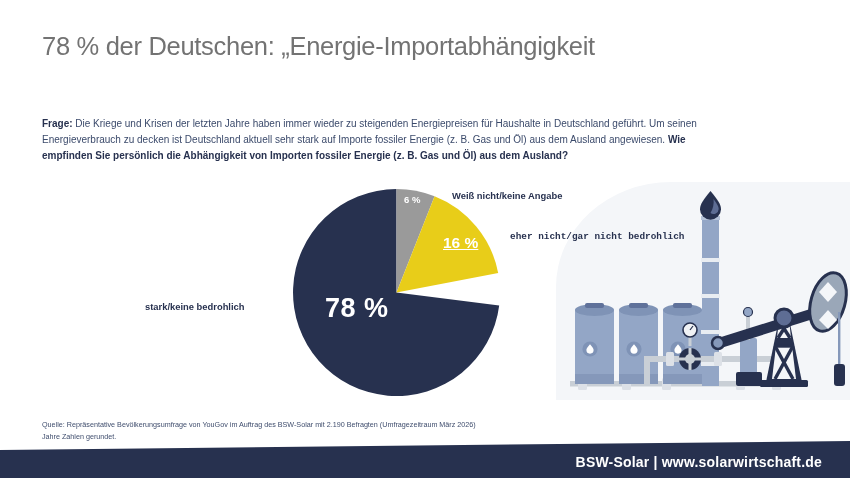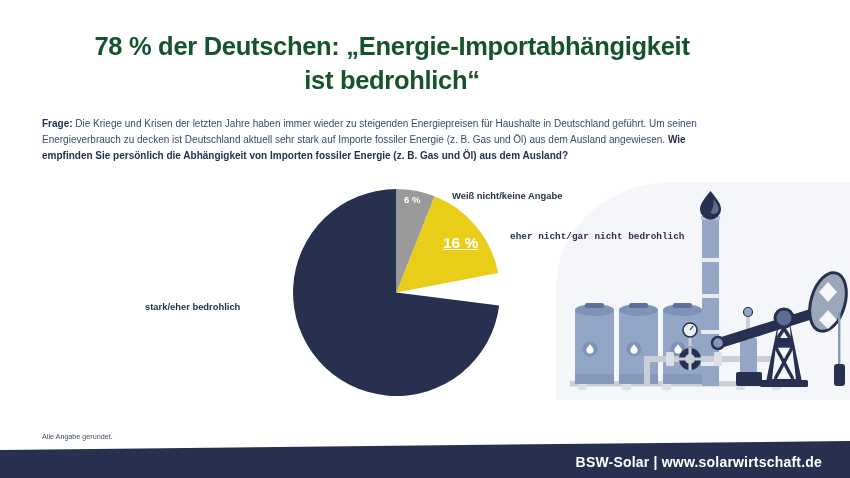--- a/index.html
+++ b/index.html
@@ -29,25 +29,24 @@
     position:absolute;
     left:556px; top:330px;
     width:300px; height:70px;
     background:#f4f6f9;
   }
 
   
   .title {
     position:absolute; left:42px; top:30px;
     width:700px;
-    font-size:25.5px; font-weight:bold;
+    font-size:25.5px; font-weight:normal;
     letter-spacing:-0.3px;
     line-height:1.33;
-    color:#14532d;
-    text-align:center;
+    color:#737373;
   }
 
   
   .question {
     position:absolute; left:42px; top:116px;
     width:692px;
     font-size:10px;
     line-height:1.58;
     color:#3b4a6b;
   }
@@ -104,42 +103,42 @@
 </head>
 <body>
 
 <div id="stage">
 
   <div class="blob"></div>
   <div class="blob2"></div>
 
   <div class="title">
     <span>78 % der Deutschen: „Energie-Importabhängigkeit</span><br>
-    <span>ist bedrohlich“</span>
   </div>
 
   <div class="question">
     <b>Frage:</b><span> Die Kriege und Krisen der letzten Jahre haben immer wieder zu steigenden Energiepreisen für Haushalte in Deutschland geführt. Um seinen Energieverbrauch zu decken ist Deutschland aktuell sehr stark auf Importe fossiler Energie (z. B. Gas und Öl) aus dem Ausland angewiesen. </span><b>Wie empfinden Sie persönlich die Abhängigkeit von Importen fossiler Energie (z. B. Gas und Öl) aus dem Ausland?</b>
   </div>
 
   <div class="pie-wrap">
     <svg width="207" height="207" viewBox="0 0 207 207">
 
       <path fill="#27314f" d="M 103.5 103.5 L 206.2 116.5 A 103.5 103.5 0 1 1 103.5 0 Z"></path>
 
       <path fill="#9a9a9a" d="M 103.5 103.5 L 103.5 0 A 103.5 103.5 0 0 1 141.6 7.28 Z"></path>
 
       <path fill="#e8cd19" d="M 103.5 103.5 L 141.6 7.28 A 103.5 103.5 0 0 1 205.2 84.0 Z"></path>
     </svg>
   </div>
 
+  <div class="pie-val v78">78 %</div>
   <div class="pie-val v16">16 %</div>
   <div class="pie-val v6">6 %</div>
 
-  <div class="pie-lab lab-left">stark/eher bedrohlich</div>
+  <div class="pie-lab lab-left">stark/keine bedrohlich</div>
   <div class="pie-lab lab-right">eher nicht/gar nicht bedrohlich</div>
   <div class="pie-lab lab-top">Weiß nicht/keine Angabe</div>
 
   <div class="illus">
     <svg width="284" height="212" viewBox="0 0 284 212">
 
       <g>
         <rect x="4" y="195" width="230" height="5.5" fill="#c9cfd6"></rect>
         <rect x="12" y="192" width="9" height="12" rx="1.5" fill="#dde1e7"></rect>
         <rect x="56" y="192" width="9" height="12" rx="1.5" fill="#dde1e7"></rect>
@@ -238,20 +237,20 @@
         </g>
 
         <rect x="272" y="126" width="2.4" height="54" fill="#8598ba"></rect>
         <rect x="268" y="178" width="11" height="22" rx="3" fill="#27314f"></rect>
       </g>
 
     </svg>
   </div>
 
   <div class="source">
-    <br>
-    <span>Alle Angabe gerundet.</span>
+    <span>Quelle: Repräsentative Bevölkerungsumfrage von YouGov im Auftrag des BSW-Solar mit 2.190 Befragten (Umfragezeitraum März 2026)</span><br>
+    <span>Jahre Zahlen gerundet.</span>
   </div>
 
   <div class="footer"></div>
   <div class="footer-text">BSW-Solar | www.solarwirtschaft.de</div>
 
 </div>
 
 </body></html>

